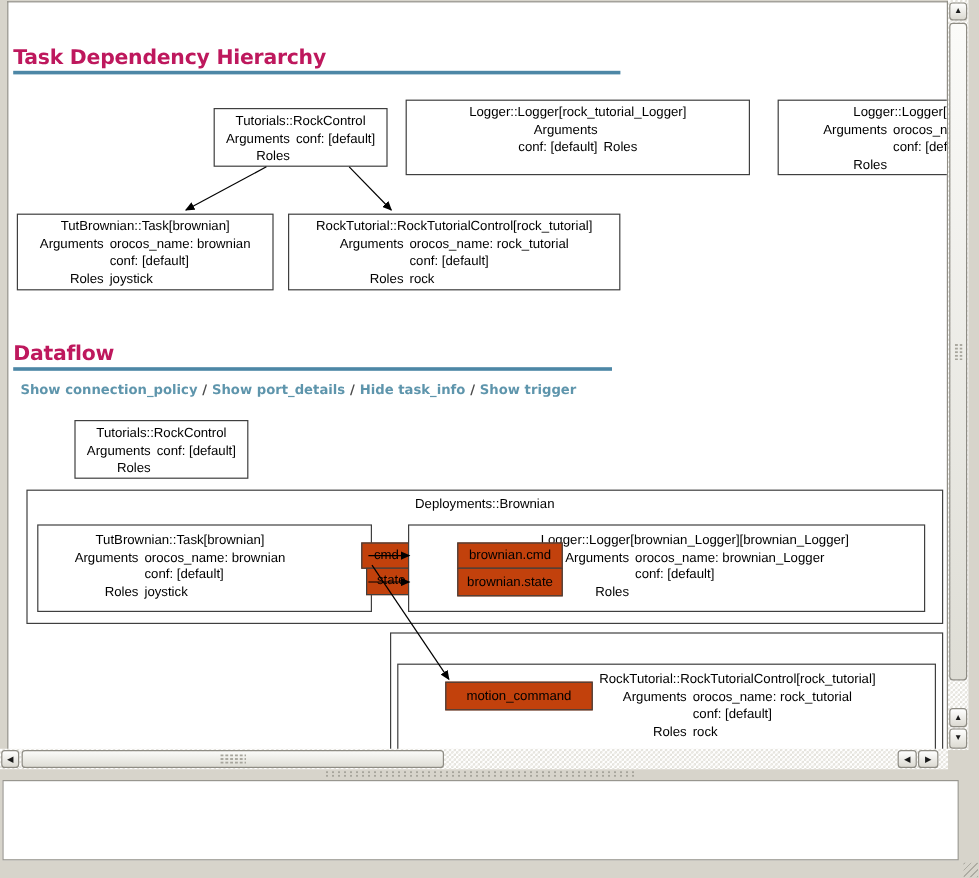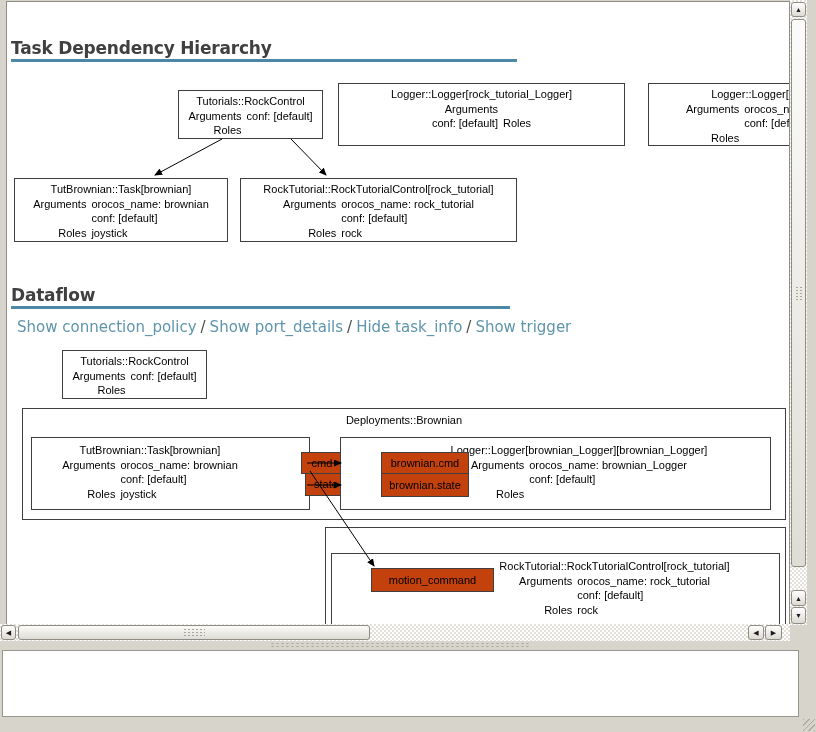--- a/index.html
+++ b/index.html
@@ -2,23 +2,23 @@
 <html><head>
 <meta charset="utf-8">
 <style>
   html,body{margin:0;padding:0;}
   .page{position:relative;width:816px;height:732px;background:#d7d4cb;overflow:hidden;
         font-family:"Liberation Sans",sans-serif;color:#000;}
   
   .view{position:absolute;left:6px;top:1px;width:784px;height:624px;box-sizing:border-box;
         background:#fff;border:1px solid #8f8d85;border-bottom:none;overflow:hidden;}
   .heading{position:absolute;font-family:"DejaVu Sans",sans-serif;font-weight:bold;
-           font-size:17px;letter-spacing:-0.2px;color:#404040;white-space:nowrap;}
+           font-size:17px;letter-spacing:-0.2px;color:#be185d;white-space:nowrap;}
   .rule{position:absolute;background:#4d87a6;height:3px;}
-  .links{position:absolute;font-family:"DejaVu Sans",sans-serif;font-size:15px;font-weight:normal;
+  .links{position:absolute;font-family:"DejaVu Sans",sans-serif;font-size:11px;font-weight:bold;
          white-space:nowrap;}
   .links a{color:#5e95ac;text-decoration:none;cursor:pointer;}
   .links .sep{color:#4a4a4a;padding:0 4px;}
   
   .node,.inner-box,.group{position:absolute;box-sizing:border-box;border:1px solid #3f3f3f;background:#fff;}
   .node,.nodetext,.group-title,.port{font:11px/14.5px "Liberation Sans",sans-serif;}
   .node{text-align:center;padding-top:3px;}
   .nodetext{position:absolute;text-align:center;}
   .group-title{position:absolute;width:100%;top:4px;text-align:center;}
   .node-title{white-space:nowrap;}

